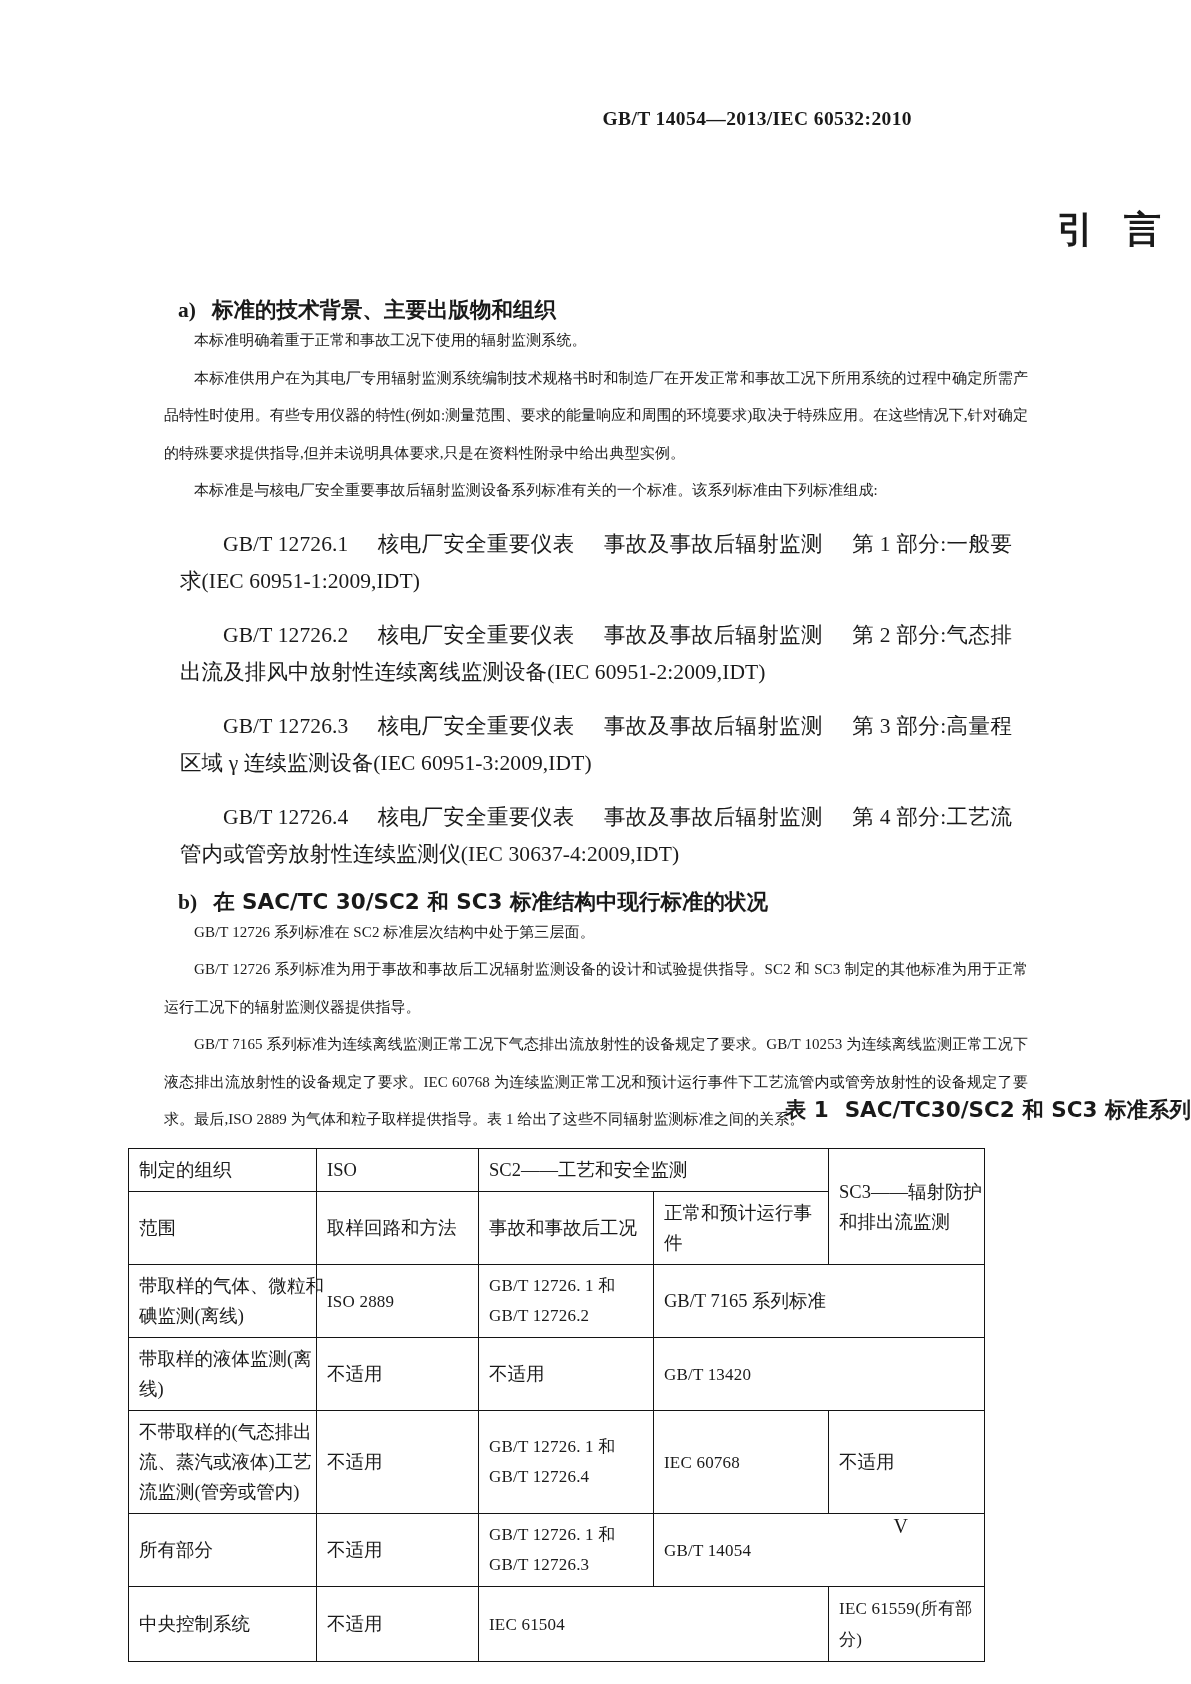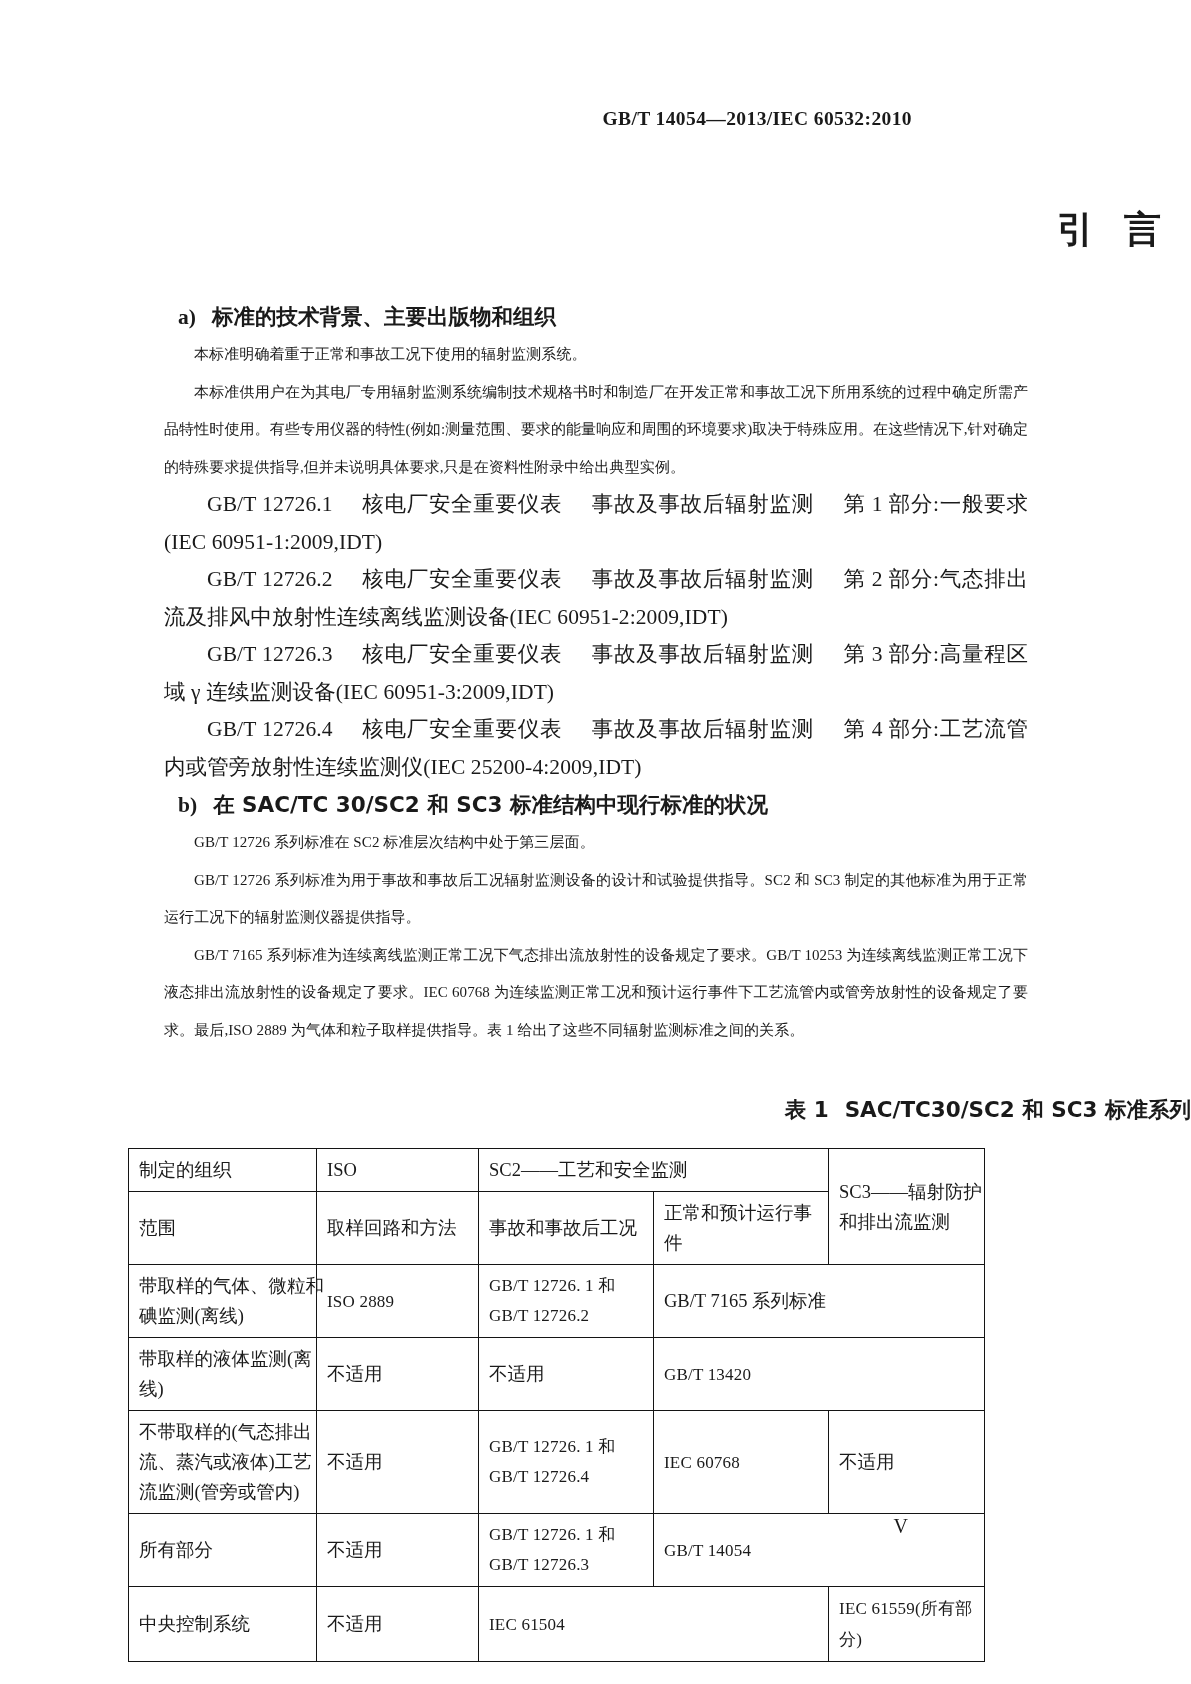--- a/index.html
+++ b/index.html
@@ -63,37 +63,37 @@
     line-height: 37.5px;
     text-align: justify;
     text-justify: inter-ideograph;
     letter-spacing: 0.1px;
   }
   p.indent  { text-indent: 2em; }
 
   .listhead {
     margin: 0;
     font-size: 21.5px;
-    line-height: 37px;
+    line-height: 23px;
     font-weight: bold;
     font-family: "DejaVu Sans", "Liberation Sans", sans-serif;
   }
   .listhead .marker {
     font-family: "Liberation Serif", "DejaVu Serif", serif;
     font-weight: bold;
     margin-left: 14px;
     margin-right: 16px;
   }
   .listhead .latin {
     font-family: "Liberation Serif", "DejaVu Serif", serif;
     font-weight: bold;
   }
 
   .std {
-    margin: 0;
+    margin: 16px;
     font-size: 21.5px;
     line-height: 37.5px;
     text-indent: 2em;
     text-align: justify;
     text-justify: inter-ideograph;
   }
   .sp { display: inline-block; width: 1.35em; }
 
   
   .table-caption {
@@ -153,28 +153,29 @@
   <div class="doc-title">引言</div>
 
   <div class="body">
 
     <div class="listhead">
       <span class="marker latin">a)</span><span>标准的技术背景、主要出版物和组织</span>
     </div>
 
     <p class="indent">本标准明确着重于正常和事故工况下使用的辐射监测系统。</p>
     <p class="indent">本标准供用户在为其电厂专用辐射监测系统编制技术规格书时和制造厂在开发正常和事故工况下所用系统的过程中确定所需产品特性时使用。有些专用仪器的特性(例如:测量范围、要求的能量响应和周围的环境要求)取决于特殊应用。在这些情况下,针对确定的特殊要求提供指导,但并未说明具体要求,只是在资料性附录中给出典型实例。</p>
+    <p class="indent">本标准是与核电厂安全重要事故后辐射监测设备系列标准有关的一个标准。该系列标准由下列标准组成:</p>
 
     <p class="std"><span class="latin">GB/T 12726.1</span><span class="sp"></span><span>核电厂安全重要仪表</span><span class="sp"></span><span>事故及事故后辐射监测</span><span class="sp"></span><span>第 1 部分:一般要求</span><span class="latin">(IEC 60951-1:2009,IDT)</span></p>
 
     <p class="std"><span class="latin">GB/T 12726.2</span><span class="sp"></span><span>核电厂安全重要仪表</span><span class="sp"></span><span>事故及事故后辐射监测</span><span class="sp"></span><span>第 2 部分:气态排出流及排风中放射性连续离线监测设备</span><span class="latin">(IEC 60951-2:2009,IDT)</span></p>
 
     <p class="std"><span class="latin">GB/T 12726.3</span><span class="sp"></span><span>核电厂安全重要仪表</span><span class="sp"></span><span>事故及事故后辐射监测</span><span class="sp"></span><span>第 3 部分:高量程区域 γ 连续监测设备</span><span class="latin">(IEC 60951-3:2009,IDT)</span></p>
 
-    <p class="std"><span class="latin">GB/T 12726.4</span><span class="sp"></span><span>核电厂安全重要仪表</span><span class="sp"></span><span>事故及事故后辐射监测</span><span class="sp"></span><span>第 4 部分:工艺流管内或管旁放射性连续监测仪</span><span class="latin">(IEC 25200-4:2009,IDT)</span></p>
+    <p class="std"><span class="latin">GB/T 12726.4</span><span class="sp"></span><span>核电厂安全重要仪表</span><span class="sp"></span><span>事故及事故后辐射监测</span><span class="sp"></span><span>第 4 部分:工艺流管内或管旁放射性连续监测仪</span><span class="latin">(IEC 30637-4:2009,IDT)</span></p>
 
     <div class="listhead">
       <span class="marker latin">b)</span><span>在 SAC/TC 30/SC2 和 SC3 标准结构中现行标准的状况</span>
     </div>
 
     <p class="indent">GB/T 12726 系列标准在 SC2 标准层次结构中处于第三层面。</p>
     <p class="indent">GB/T 12726 系列标准为用于事故和事故后工况辐射监测设备的设计和试验提供指导。SC2 和 SC3 制定的其他标准为用于正常运行工况下的辐射监测仪器提供指导。</p>
     <p class="indent">GB/T 7165 系列标准为连续离线监测正常工况下气态排出流放射性的设备规定了要求。GB/T 10253 为连续离线监测正常工况下液态排出流放射性的设备规定了要求。IEC 60768 为连续监测正常工况和预计运行事件下工艺流管内或管旁放射性的设备规定了要求。最后,ISO 2889 为气体和粒子取样提供指导。表 1 给出了这些不同辐射监测标准之间的关系。</p>
 
   </div>

